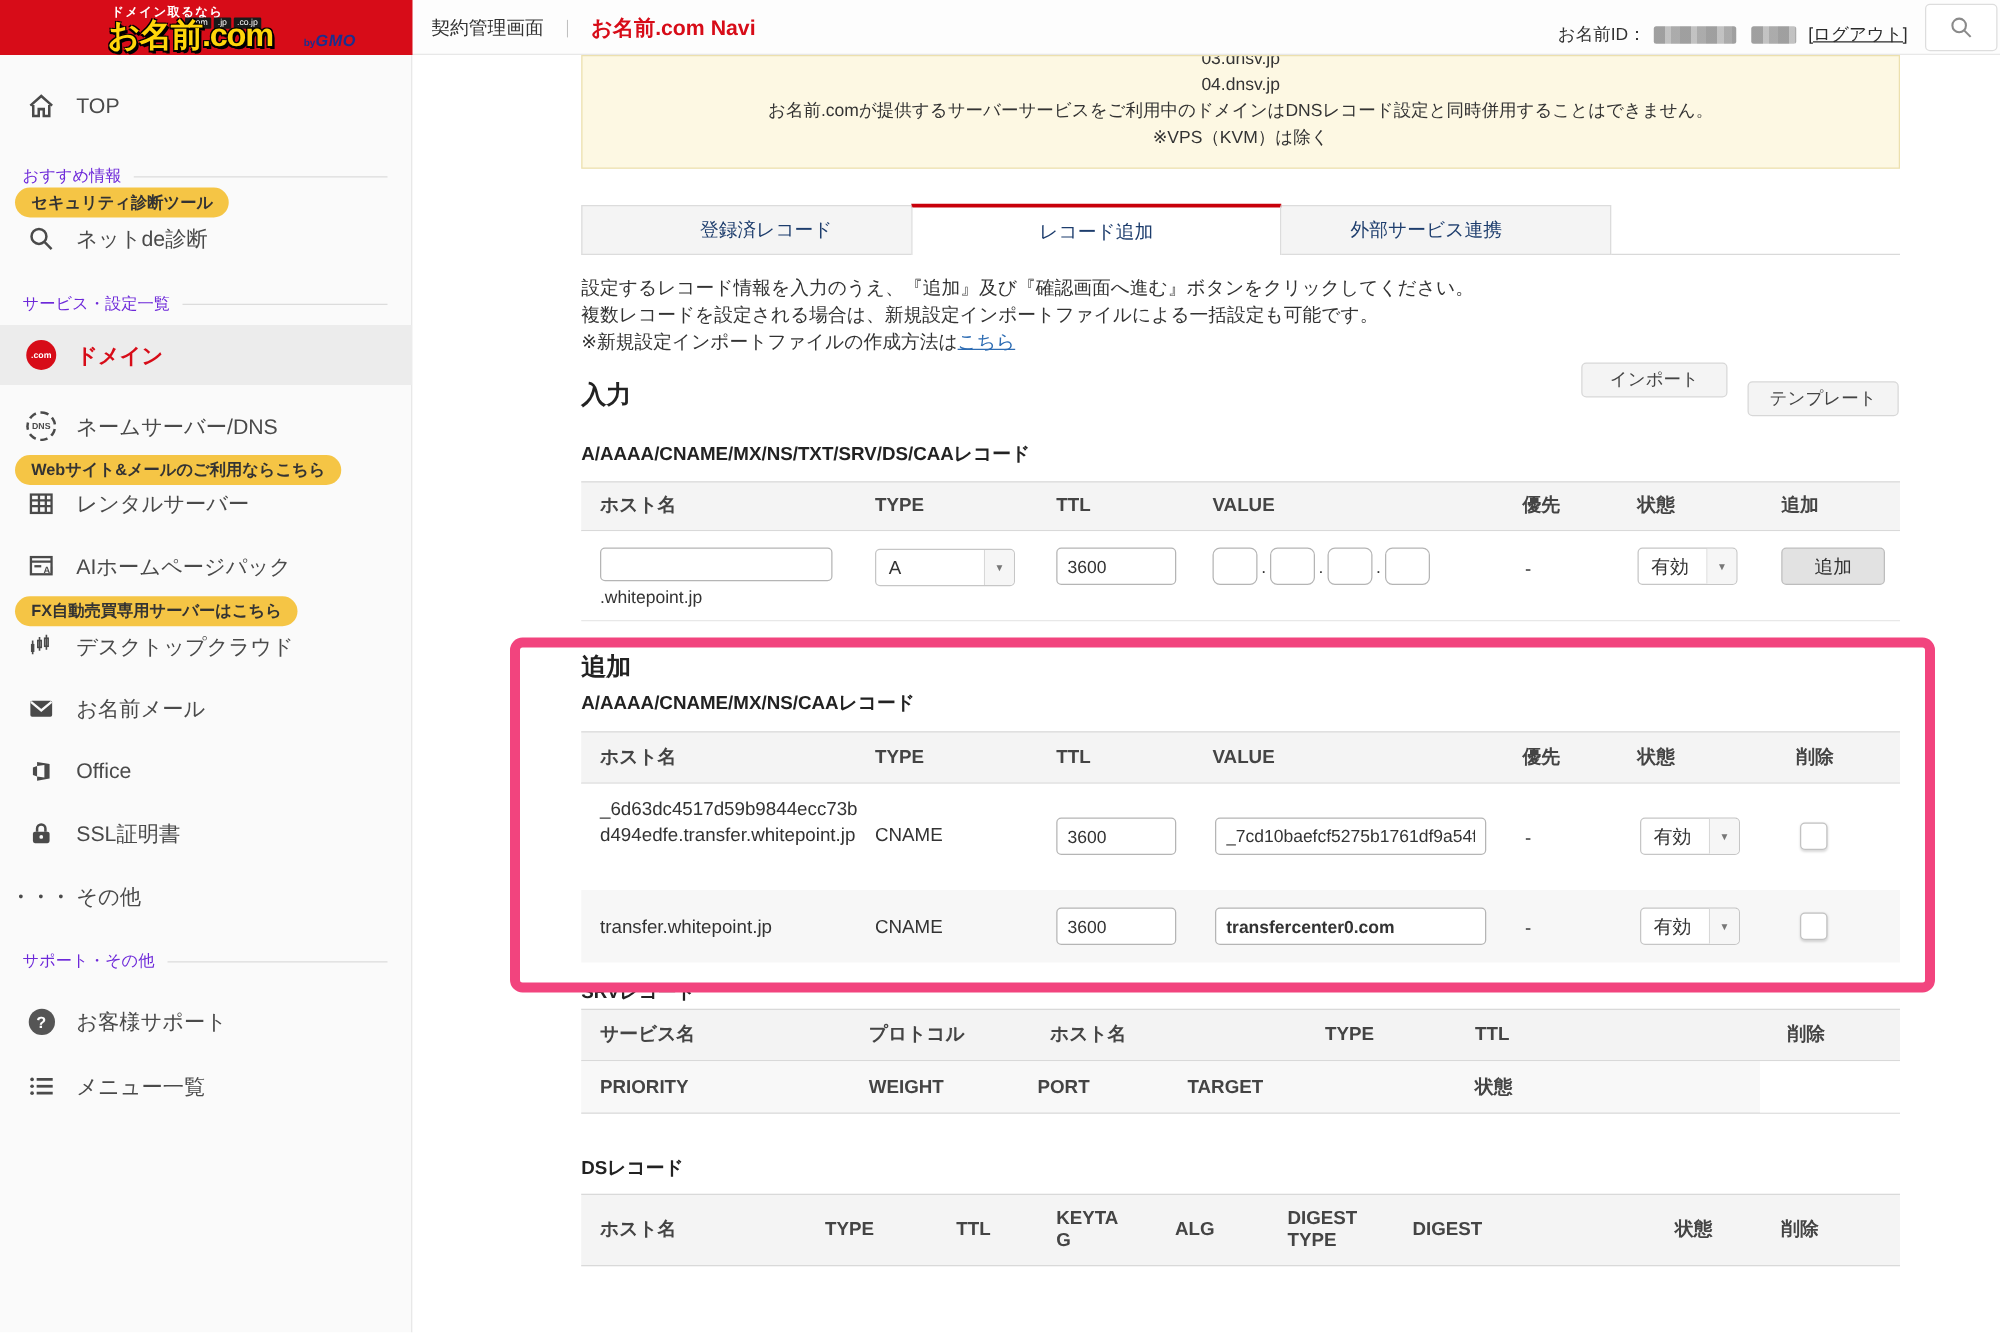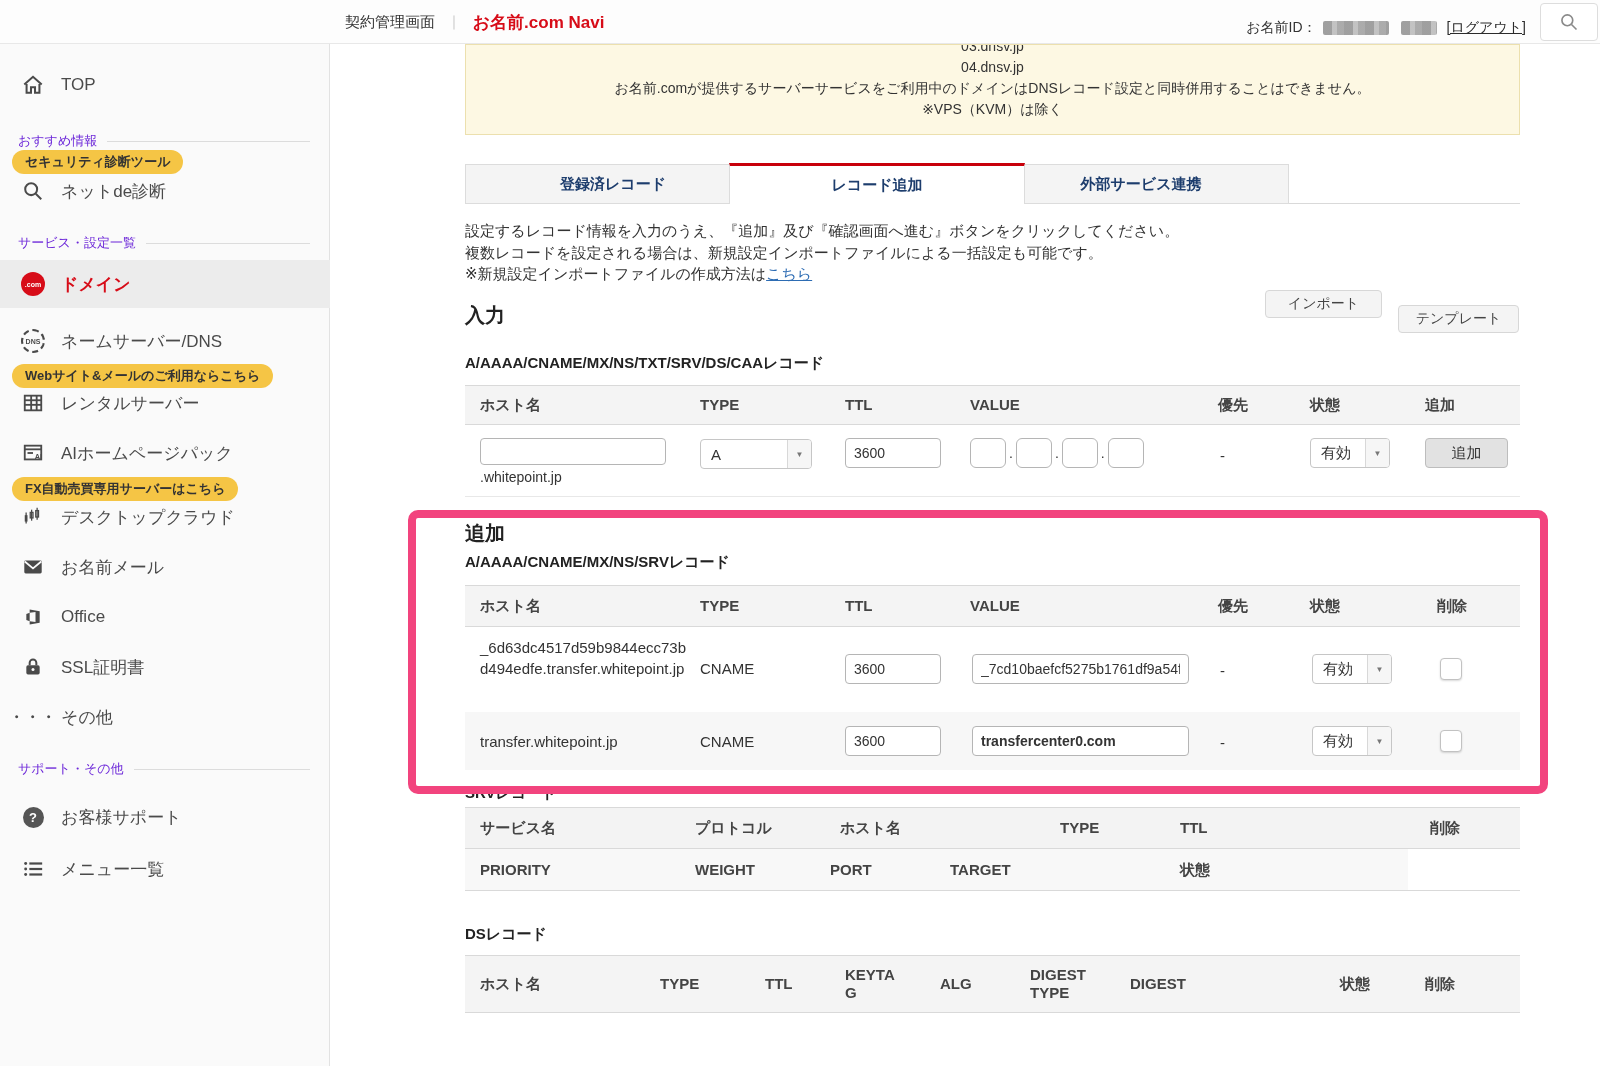--- a/index.html
+++ b/index.html
@@ -40,21 +40,21 @@
   .ico-dots { font-size:15px; font-weight:bold; color:#4a4a4a; letter-spacing:1px; }
 
   
   .content { position:absolute; left:330px; top:44px; width:1270px; height:1022px; background:#fff; }
 
   .notice { position:absolute; left:135px; top:0; width:1055px; height:91px; background:#fdf8e3; border:1px solid #ece0ae; overflow:hidden; text-align:center; font-size:14px; color:#333; }
   .notice-inner { margin-top:-9px; line-height:21px; }
 
   .tabbar { position:absolute; left:135px; top:119px; width:1055px; height:41px; }
   .tabbar::after { content:""; position:absolute; left:0; right:0; bottom:0; height:1px; background:#d9d9d9; z-index:0; }
-  .tab { position:absolute; top:1px; width:296px; height:40px; display:flex; align-items:center; justify-content:center; font-size:15px; font-weight:bold; color:#1d3d6d; background:#f4f4f4; border:1px solid #dcdcdc; z-index:1; cursor:pointer; }
+  .tab { position:absolute; top:1px; width:296px; height:40px; display:flex; align-items:center; justify-content:center; font-size:15px; font-weight:normal; color:#1d3d6d; background:#f4f4f4; border:1px solid #dcdcdc; z-index:1; cursor:pointer; }
   .tab.active { top:0; height:41px; background:#fff; border-top:3px solid #c8000a; border-bottom:none; z-index:2; }
 
   .instructions { position:absolute; left:135px; top:176px; font-size:15px; color:#333; line-height:21.5px; }
   .link { color:#2d6cb3; text-decoration:underline; cursor:pointer; }
 
   .h1 { position:absolute; left:135px; font-size:20px; font-weight:bold; color:#222; }
   .h2 { position:absolute; left:135px; font-size:15px; font-weight:bold; color:#222; }
   .btn-light { position:absolute; height:28px; background:#f4f4f4; border:1px solid #d7d7d7; border-radius:4px; font-size:14px; color:#444; display:flex; align-items:center; justify-content:center; cursor:pointer; }
 
   .tbl { position:absolute; left:135px; width:1055px; }
@@ -73,20 +73,30 @@
   .host-wrap { position:absolute; left:15px; width:208px; font-size:15px; color:#333; line-height:21px; word-break:break-all; }
 
   .pink-box { position:absolute; left:78px; top:466px; width:1140px; height:284px; border:8px solid #f2447e; border-radius:10px; pointer-events:none; z-index:6; }
 
   svg.gly { display:block; }
 </style>
 </head>
 <body>
 
 <div class="header">
+  <div class="logo-block">
+    <div class="logo-tagline">ドメイン取るなら</div>
+    <div class="logo-badges">
+      <span>.com</span>
+      <span>.jp</span>
+      <span>.co.jp</span>
+    </div>
+    <div class="logo-brand">お名前.com</div>
+    <div class="logo-by"><span class="by">by</span><span class="gmo">GMO</span></div>
+  </div>
   <div class="nav-left">
     <span class="nav-crumb">契約管理画面</span>
     <span class="nav-sep">｜</span>
     <span class="nav-brand">お名前.com Navi</span>
   </div>
   <div class="nav-right">
     <span class="acct-label">お名前ID：</span>
     <span class="redact r1"></span>
     <span class="redact r2"></span>
     <span class="logout">[ログアウト]</span>
@@ -303,21 +313,21 @@
       <div class="cell-text" style="left:755px; top:22px;">-</div>
       <div class="sel" style="left:845px; top:13px; width:80px;">
         <span class="lab">有効</span>
           <span class="arr">▼</span>
       </div>
       <div class="btn-add" style="left:960px; top:13px;">追加</div>
     </div>
   </div>
 
   <div class="h1" style="top:476px;">追加</div>
-  <div class="h2" style="top:509px;">A/AAAA/CNAME/MX/NS/SRVレコード</div>
+  <div class="h2" style="top:509px;">A/AAAA/CNAME/MX/NS/CAAレコード</div>
 
   <div class="tbl" style="top:541px;">
     <div class="thead" style="height:42px;">
       <div class="th" style="left:15px;">ホスト名</div>
       <div class="th" style="left:235px;">TYPE</div>
       <div class="th" style="left:380px;">TTL</div>
       <div class="th" style="left:505px;">VALUE</div>
       <div class="th" style="left:753px;">優先</div>
       <div class="th" style="left:845px;">状態</div>
       <div class="th" style="left:972px;">削除</div>

